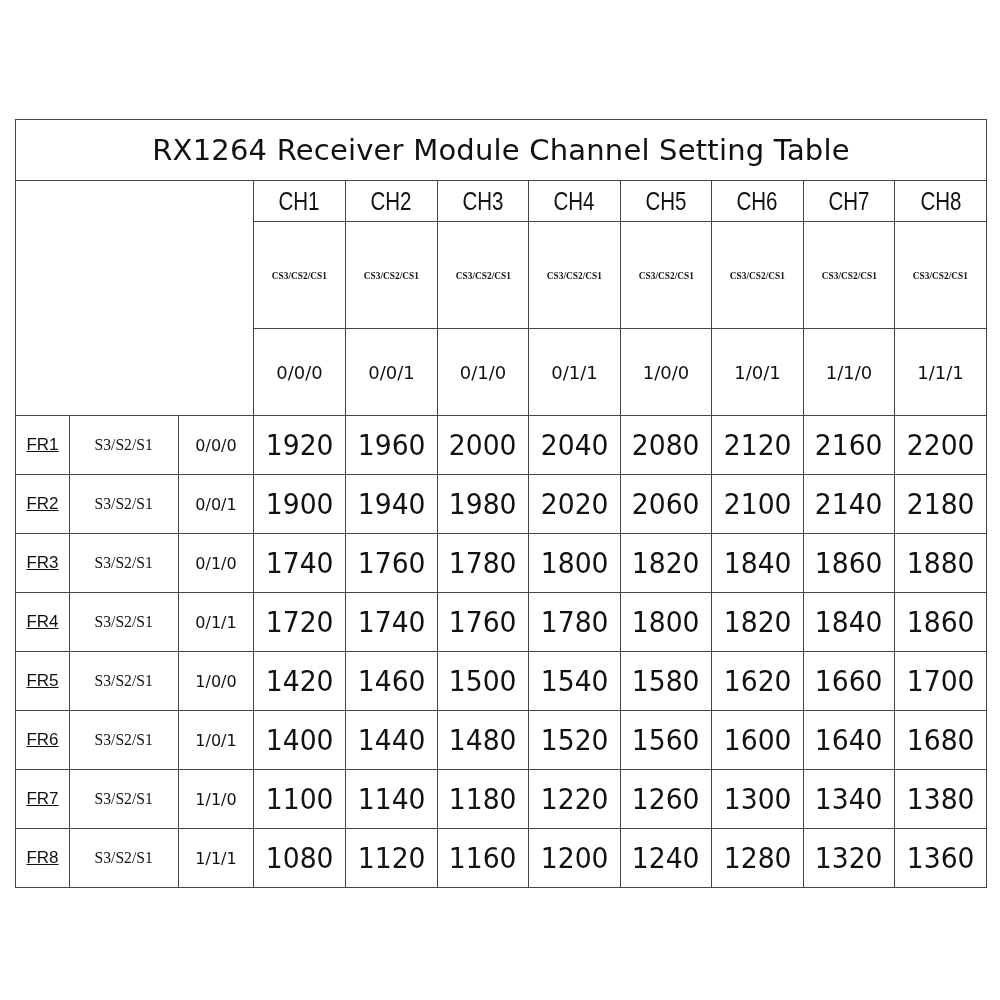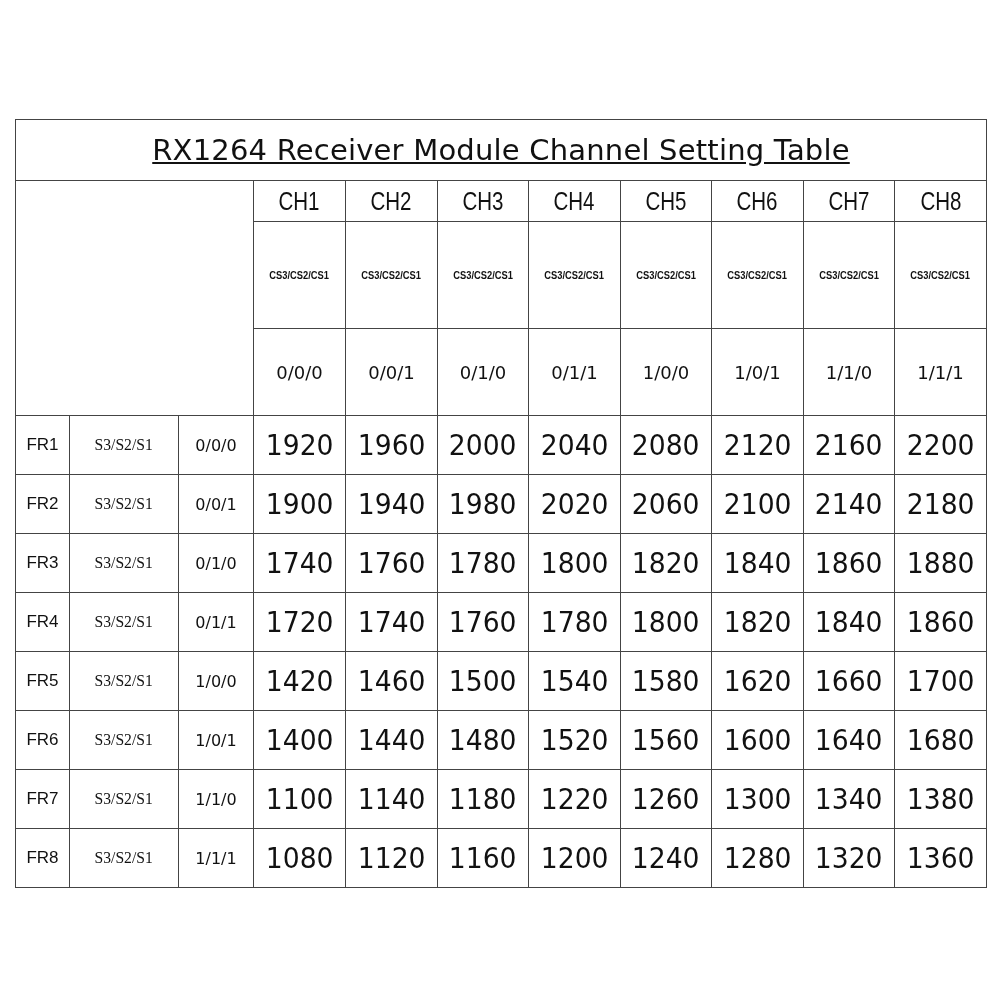--- a/index.html
+++ b/index.html
@@ -3,28 +3,28 @@
 <meta charset="utf-8">
 <style>
   html, body { margin: 0; padding: 0; background: #ffffff; }
   body { width: 1000px; height: 1000px; position: relative; overflow: hidden; }
   .tbl {
     position: absolute; left: 15px; top: 119px;
     border-collapse: collapse; table-layout: fixed;
     width: 971px; color: #111;
   }
   .tbl td { border: 1.5px solid #444; padding: 0; text-align: center; vertical-align: middle; }
-  .title-cell { height: 60px; font-family: "DejaVu Sans", sans-serif; font-size: 29px; font-weight: 500; letter-spacing: 0.2px; text-decoration: underline; }
+  .title-cell { height: 60px; font-family: "DejaVu Sans", sans-serif; font-size: 29px; font-weight: 500; letter-spacing: 0.2px; }
   .ch { height: 40px; font-family: "Liberation Sans", sans-serif; font-size: 25px; transform-origin: center; margin-top: 12px; }
   .ch span { display: inline-block; transform: scaleX(0.82); }
-  .cs { height: 106px; font-family: Liberation Sans, sans-serif; font-size: 11px; font-weight: bold; }
+  .cs { height: 106px; font-family: Liberation Serif, serif; font-size: 11px; font-weight: bold; }
   .cs span { display: inline-block; transform: scaleX(0.85); }
   .bin { height: 86px; font-family: "DejaVu Sans", sans-serif; font-size: 18px; }
   .row td { height: 58px; }
-  .fr { font-family: "Liberation Sans", sans-serif; font-size: 17px; }
+  .fr { font-family: "Liberation Sans", sans-serif; font-size: 17px; text-decoration: underline; }
   .sw { font-family: Liberation Serif, serif; font-size: 17px; }
   .sw span { display: inline-block; transform: scaleX(0.92); }
   .sb { font-family: "DejaVu Sans", sans-serif; font-size: 16px; }
   .val { font-family: "DejaVu Sans", sans-serif; font-size: 28px; }
   .val span { display: inline-block; transform: scaleX(0.95); }
 </style>
 </head>
 <body>
 
 <table class="tbl">

